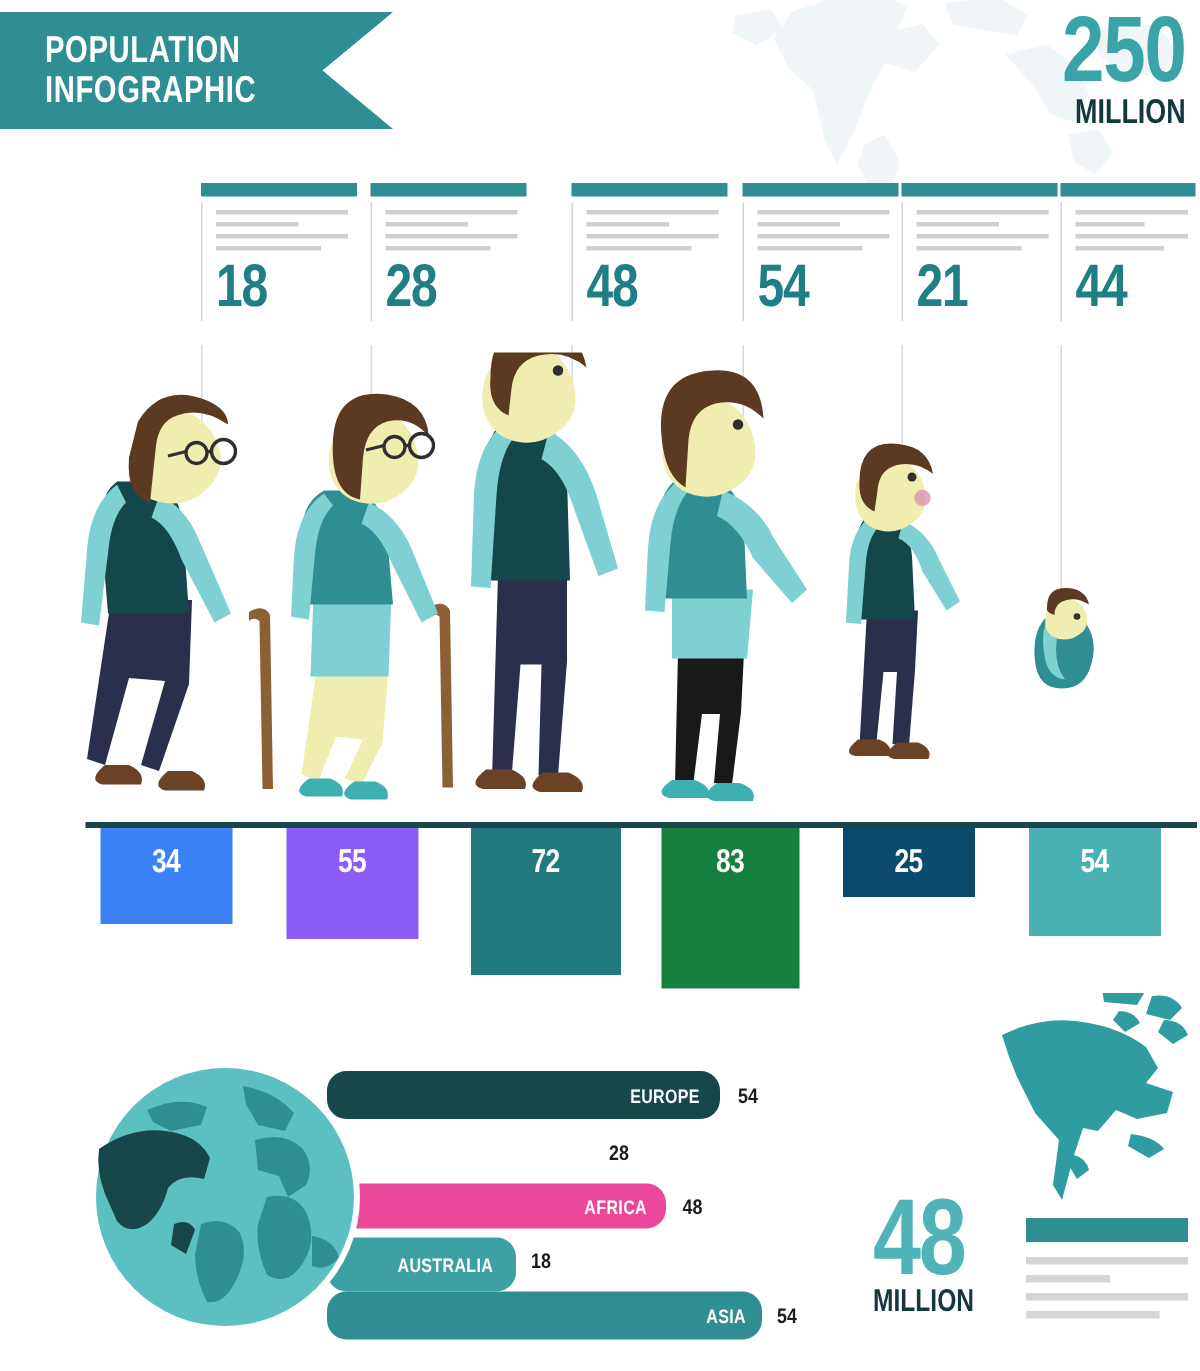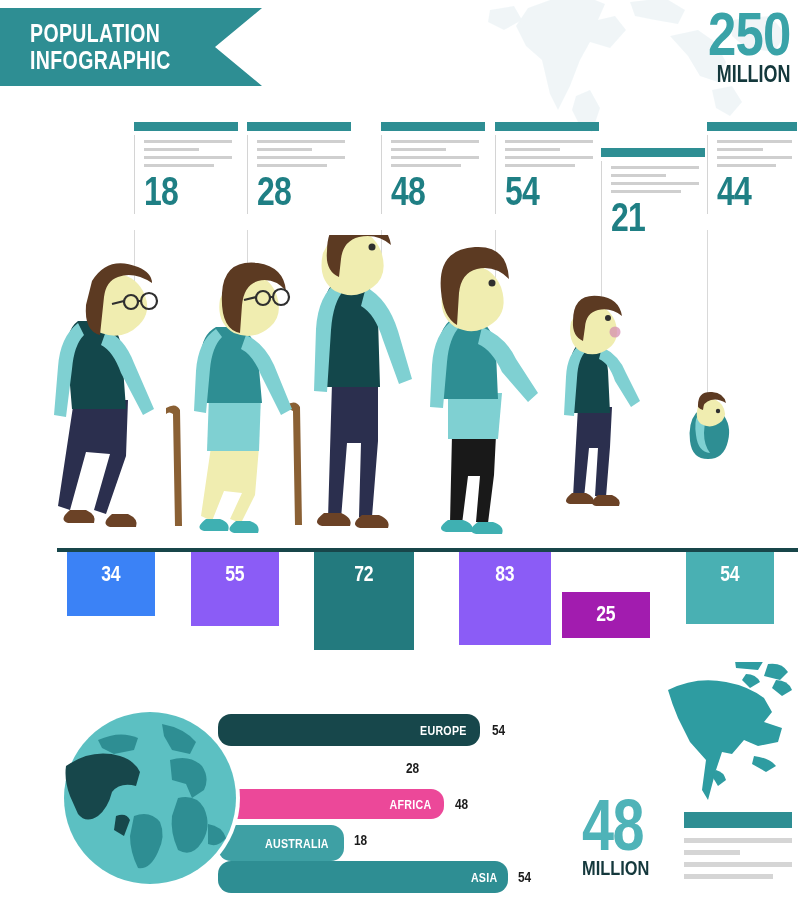--- a/index.html
+++ b/index.html
@@ -180,21 +180,21 @@
   <div class="callout" style="left:495px;">
     <div class="hbar"></div>
     <div class="body">
       <div class="pl w1"></div>
       <div class="pl w2"></div>
       <div class="pl w3"></div>
       <div class="pl w4"></div>
       <div class="val">54</div>
     </div>
   </div>
-  <div class="callout" style="left:601px;margin-top:26px;">
+  <div class="callout" style="left:601px;">
     <div class="hbar"></div>
     <div class="body">
       <div class="pl w1"></div>
       <div class="pl w2"></div>
       <div class="pl w3"></div>
       <div class="pl w4"></div>
       <div class="val">21</div>
     </div>
   </div>
   <div class="callout" style="left:707px; width:90px;">
@@ -305,24 +305,24 @@
 
   <div class="hangbar" style="left:67px; width:88px; height:64px; background:#3b82f6;">
     <span>34</span>
   </div>
   <div class="hangbar" style="left:191px; width:88px; height:74px; background:#8b5cf6;">
     <span>55</span>
   </div>
   <div class="hangbar" style="left:314px; width:100px; height:98px; background:#237a7e;">
     <span>72</span>
   </div>
-  <div class="hangbar" style="left:459px; width:92px; height:93px; background:#8b5cf6;">
+  <div class="hangbar" style="left:441px; width:92px; height:107px; background:#15803d;">
     <span>83</span>
   </div>
-  <div class="hangbar" style="left:562px; width:88px; height:46px; background:#a21caf;margin-top:40px;">
+  <div class="hangbar" style="left:562px; width:88px; height:46px; background:#0c4a6e;">
     <span>25</span>
   </div>
   <div class="hangbar" style="left:686px; width:88px; height:72px; background:#49b0b3;">
     <span>54</span>
   </div>
 
   <div class="cbar" style="left:218px; top:714px; width:262px; height:32px; background:#17474b;">
     <span class="lbl">EUROPE</span>
   </div>
   <div class="cval" style="left:492px; top:722px;">54</div>

